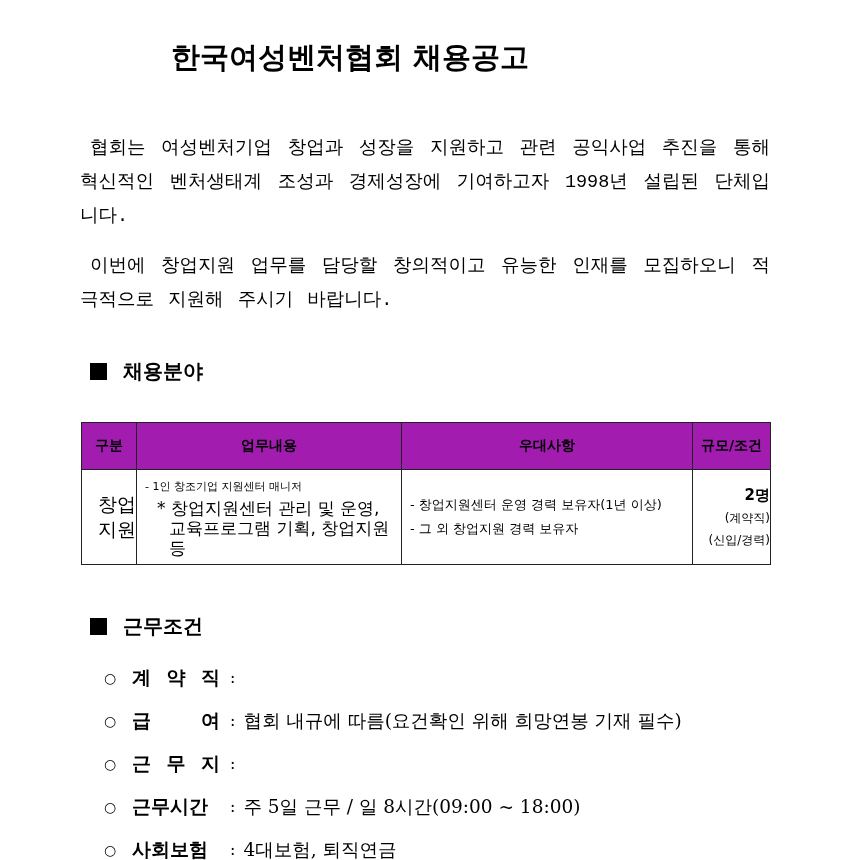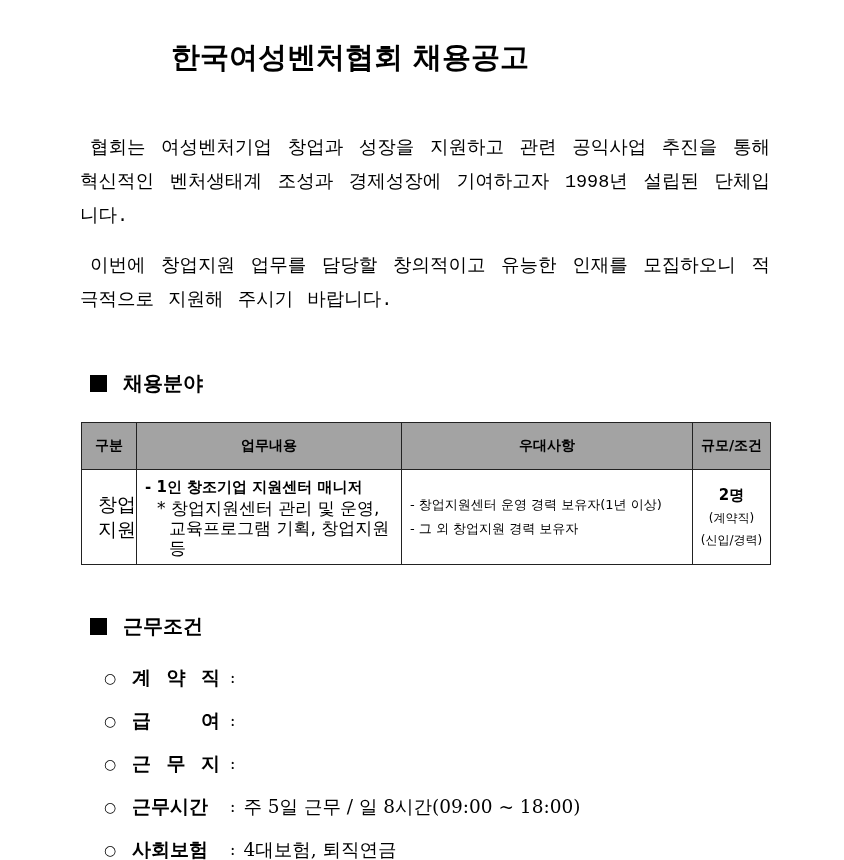--- a/index.html
+++ b/index.html
@@ -22,40 +22,40 @@
     #p2 { top: 250px; }
 
     .section-head {
       position: absolute; left: 90px;
       font-family: "DejaVu Sans", "Liberation Sans", sans-serif;
       font-weight: bold; font-size: 20px; display: flex; align-items: center;
     }
     .section-head .sq {
       display: inline-block; width: 17px; height: 17px; background: #000; margin-right: 16px;
     }
-    #sec1 { top: 370px; }
+    #sec1 { top: 358px; }
     #sec2 { top: 613px; }
 
     table.recruit {
       position: absolute; left: 81px; top: 422px; width: 690px;
       border-collapse: collapse;
       font-family: "DejaVu Sans", "Liberation Sans", sans-serif;
     }
     table.recruit th, table.recruit td {
       border: 1.5px solid #222; padding: 0;
     }
     table.recruit th {
-      background: #a3a3a3; height: 46px; font-size: 14px; font-weight: bold; text-align: center;
+      background: #a21caf; height: 46px; font-size: 14px; font-weight: bold; text-align: center;
     }
     table.recruit td { height: 94px; vertical-align: middle; }
     .c-cat { width: 54px; text-align: right; font-weight: normal; font-size: 19px; line-height: 25px; }
     .c-task { width: 256px; padding-left: 8px !important; }
     .c-pref { width: 282px; padding-left: 8px !important; font-size: 13px; line-height: 24px; }
-    .c-scale { text-align: center; }
-    .task-main { font-weight: bold; font-size: 15px; line-height: 22px; }
+    .c-scale { text-align: right; }
+    .task-main { font-weight: normal; font-size: 11px; line-height: 22px; }
     .task-sub { font-size: 17px; line-height: 20px; padding-left: 12px; }
     .task-sub .cont { padding-left: 12px; display: block; }
     .scale-count { font-weight: bold; font-size: 15px; line-height: 24px; }
     .scale-note { font-size: 12px; line-height: 22px; }
 
     .cond-list { position: absolute; left: 104px; top: 656px; }
     .cond-item {
       display: flex; align-items: center; height: 43px;
       font-family: "DejaVu Serif", "Liberation Serif", serif; font-size: 18.5px;
     }
@@ -129,20 +129,21 @@
     </span>
     <span class="sep">:</span>
   </div>
   <div class="cond-item">
     <span class="bullet">○</span>
     <span class="label">
       <span>급</span>
       <span>여</span>
     </span>
     <span class="sep">:</span>
+    <span>협회 내규에 따름(요건확인 위해 희망연봉 기재 필수)</span>
   </div>
   <div class="cond-item">
     <span class="bullet">○</span>
     <span class="label">
       <span>근</span>
       <span>무</span>
       <span>지</span>
     </span>
     <span class="sep">:</span>
   </div>

